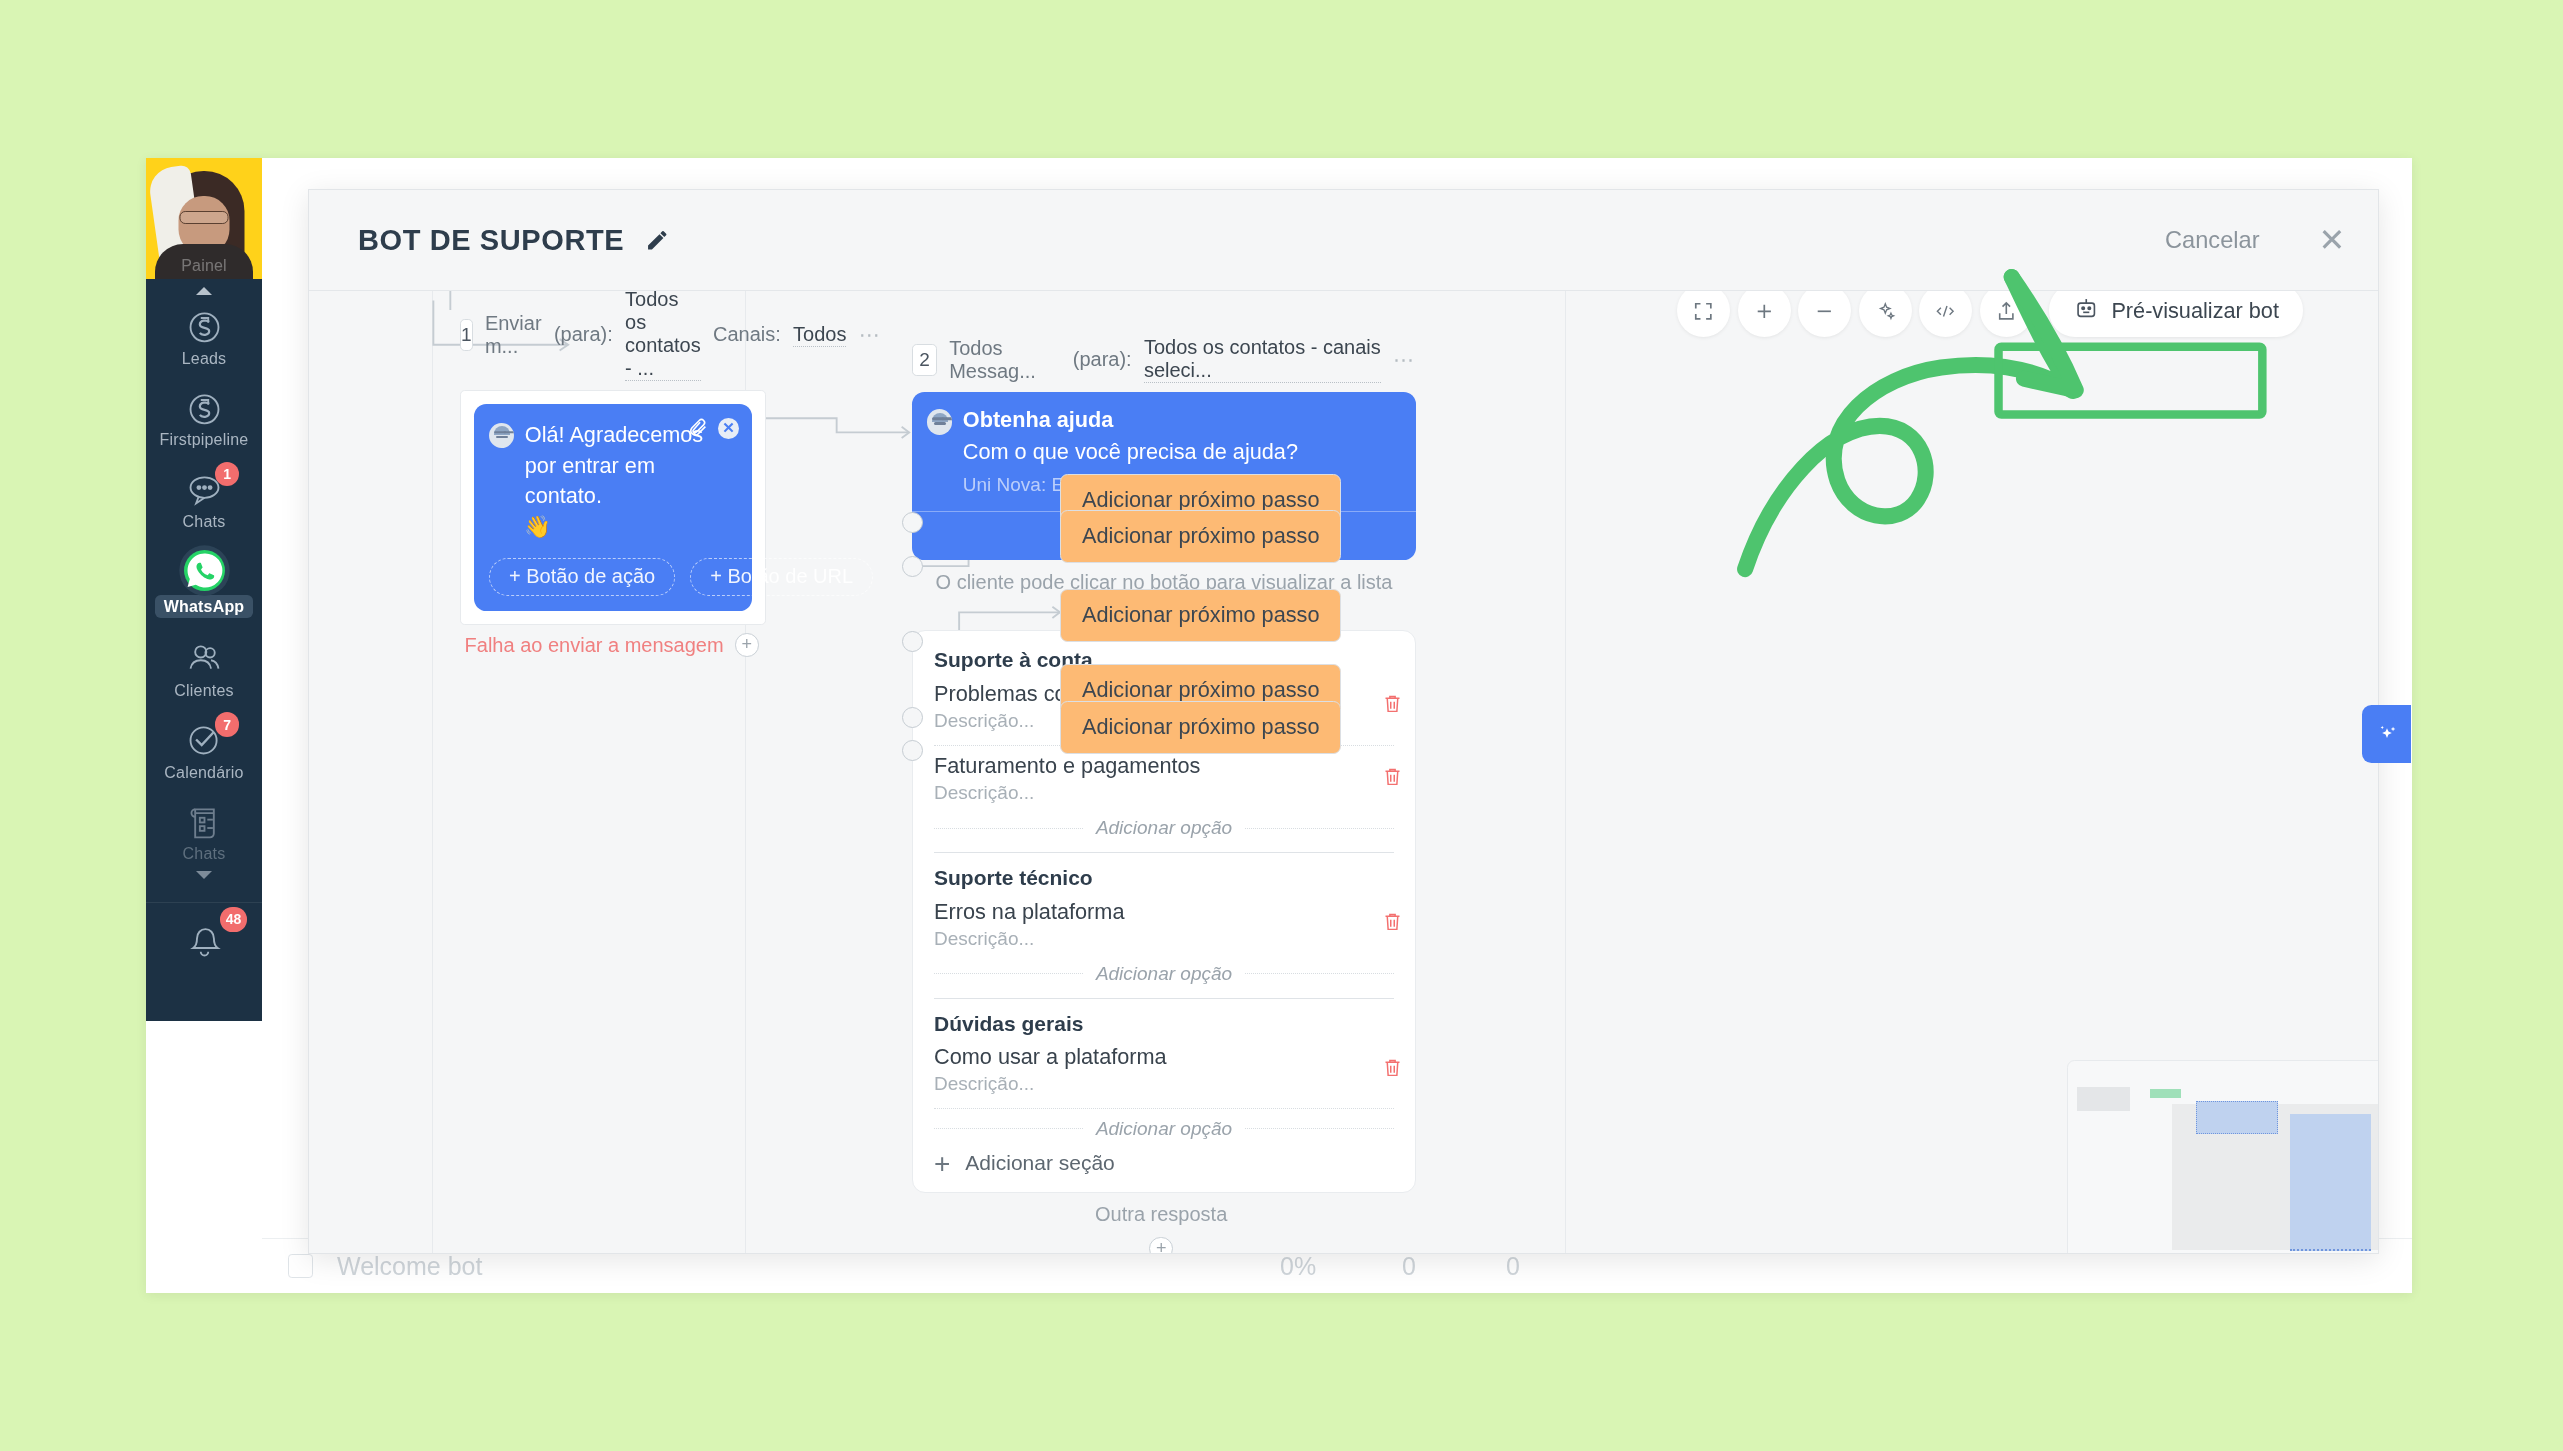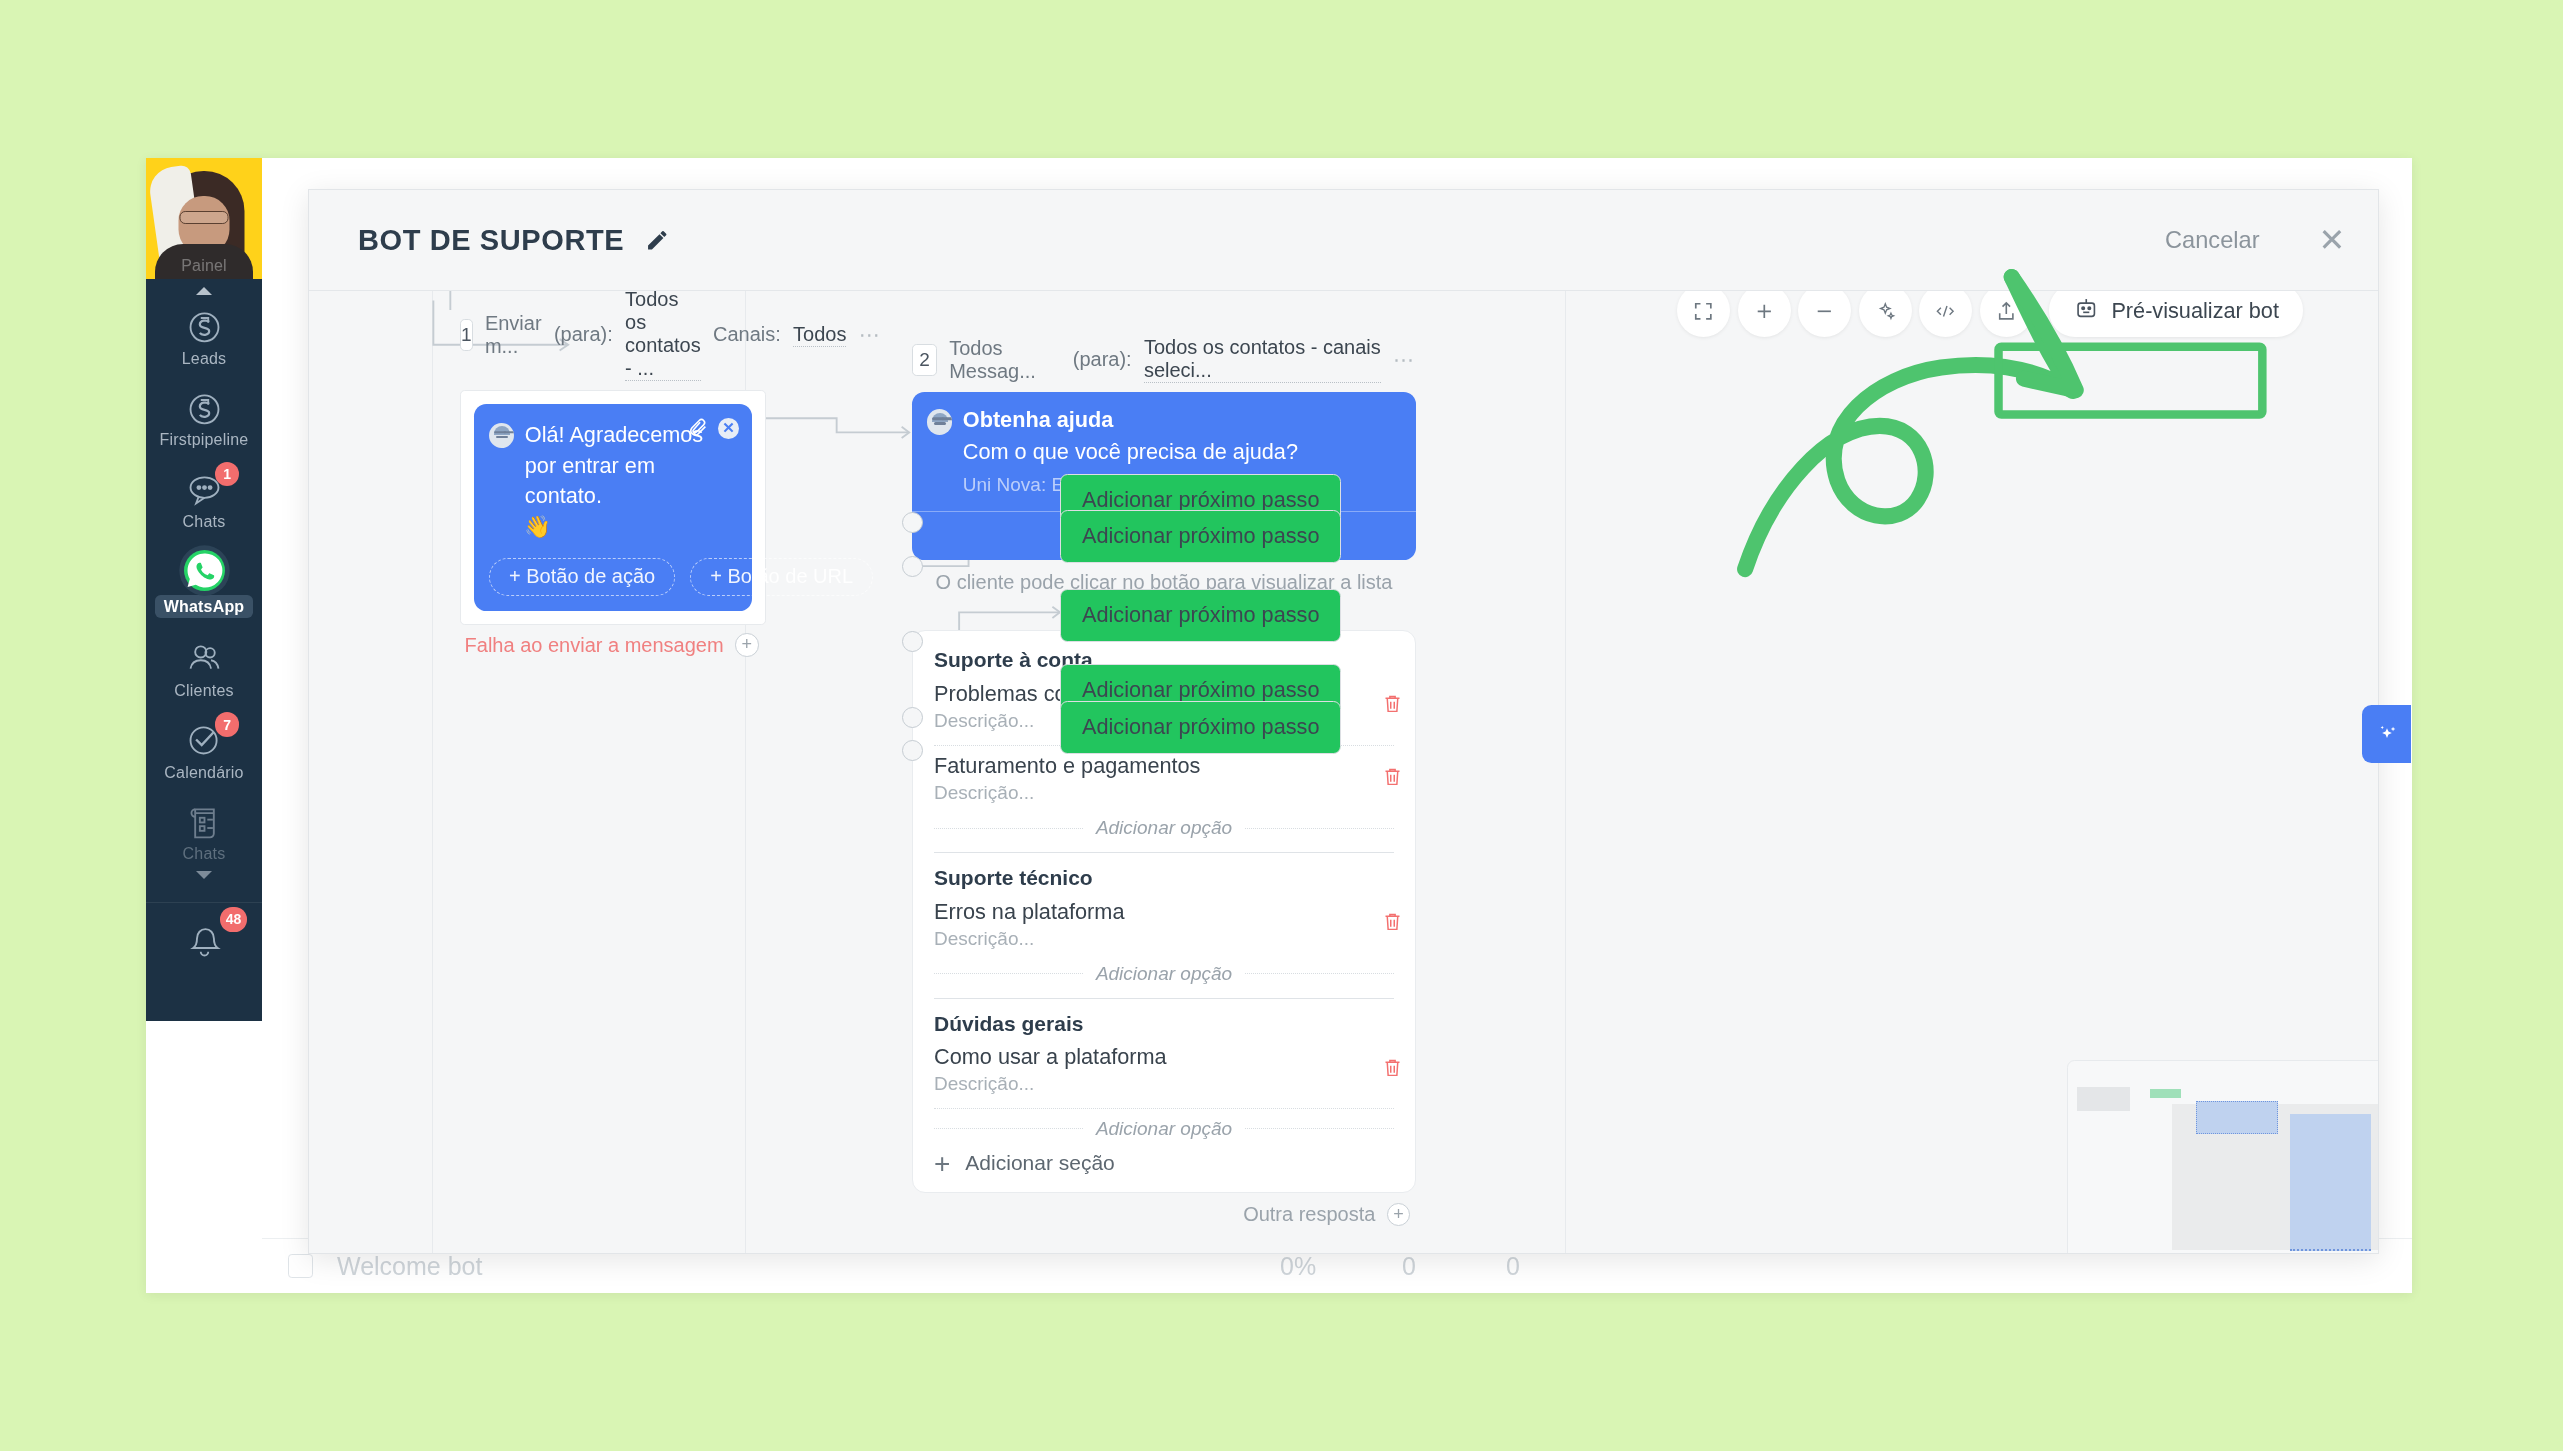--- a/index.html
+++ b/index.html
@@ -261,32 +261,32 @@
   .add-opt-sep .ln { flex: 1 1 auto; border-top: 1.9px dotted #d8dde1; }
   .solid-sep { border-top: 1.9px solid #dfe3e7; margin: 13px 0 13px; }
   .add-section {
     display: flex; align-items: center; gap: 15px;
     font-size: 21px; color: #5d6770; padding: 5.7px 0 1.9px; cursor: pointer;
   }
   .add-section .pl { font-size: 28px; line-height: 21px; color: #6d7780; }
   .other-row {
     display: flex; align-items: center; justify-content: flex-end;
     gap: 11.3px; padding: 9.4px 5.7px 0 0;
-    font-size: 20px; color: #9aa3ab;
+    font-size: 20px; color: #9aa3ab; flex-direction: column;
   }
 
   
   .port {
     position: absolute; width: 21px; height: 21px; border-radius: 50%;
     border: 0.9px solid #c5ccd2; background: #f5f6f7; cursor: pointer;
   }
 
   
   .next-step {
-    position: absolute; background: #22c55e;
+    position: absolute; background: #fdba74;
     border: 0.9px solid #dcdfe3; border-radius: 7.5px;
     font-size: 21.7px; color: #3c4650; padding: 12.3px 21px;
     white-space: nowrap; cursor: pointer;
   }
 
   
   .toolbar { position: absolute; display: flex; align-items: center; gap: 7.5px; }
   .tool-btn {
     width: 53px; height: 53px; border-radius: 50%; background: #fff;
     box-shadow: 0 0.9px 3.8px rgba(0,0,0,.07);

